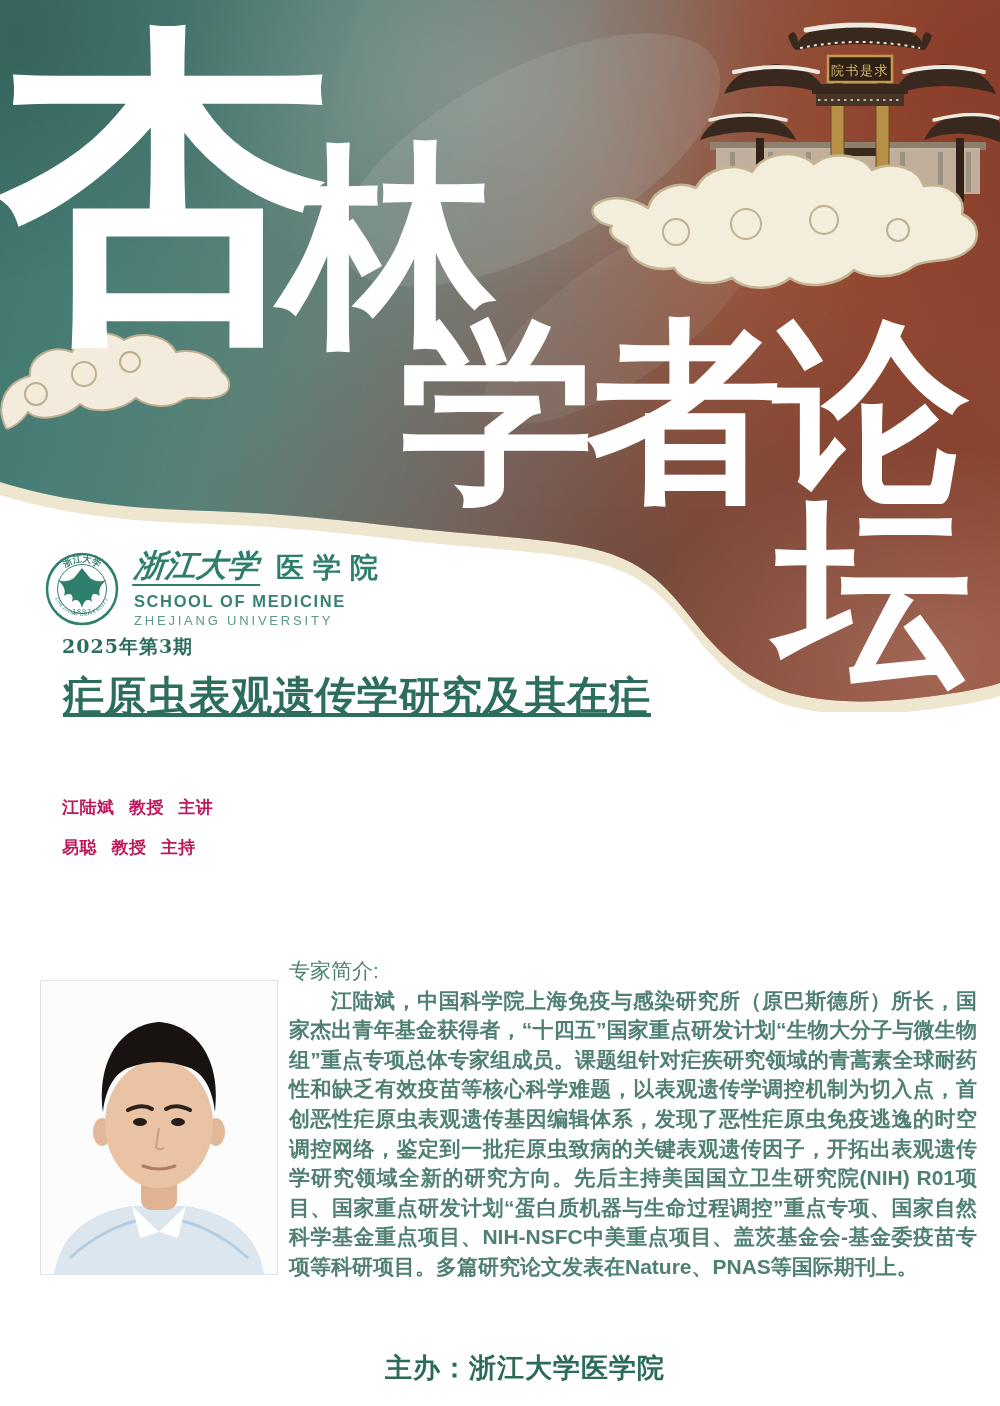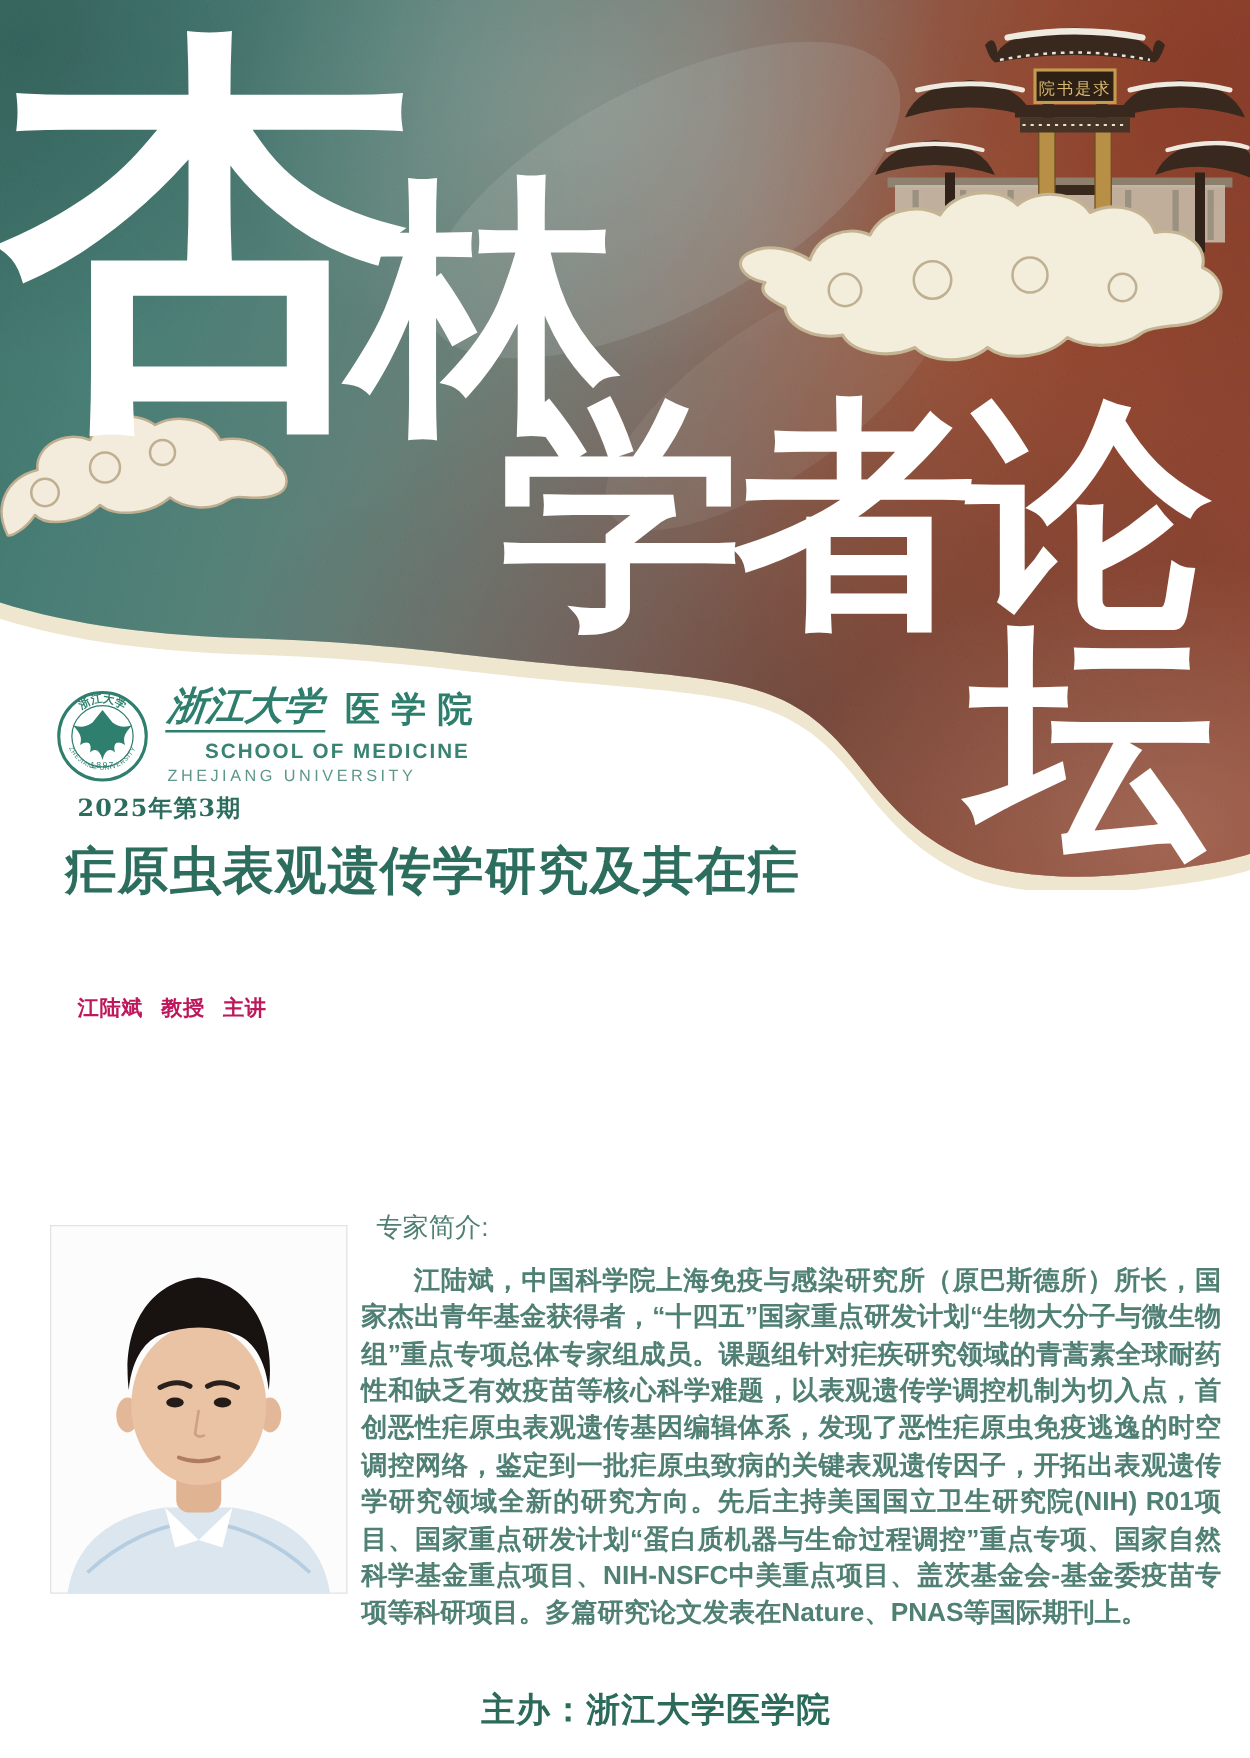--- a/index.html
+++ b/index.html
@@ -10,36 +10,36 @@
   .header-art{position:absolute;top:0;left:0;width:1000px;height:712px;}
 
   
   .logo{position:absolute;top:550px;left:44px;display:flex;align-items:flex-start;gap:14px;}
   .logo-text{display:flex;flex-direction:column;line-height:1;}
   .logo-row1{display:flex;align-items:flex-end;color:#2e7e6d;}
   .logo-calligraphy{font-family:"DejaVu Serif","Liberation Serif",serif;font-style:italic;font-weight:bold;
                     font-size:31px;transform:skewX(-6deg);border-bottom:2px solid #2f7f6e;padding:0 4px 3px 0;}
   .logo-unit{font-family:Liberation Sans, sans-serif;font-weight:bold;font-size:28px;
              letter-spacing:9px;margin-left:14px;padding-bottom:4px;}
-  .logo-en1{margin-top:7px;font-size:16.5px;font-weight:bold;letter-spacing:1.6px;color:#3a8273;margin-left:30px;}
+  .logo-en1{margin-top:7px;font-size:16.5px;font-weight:bold;letter-spacing:1.6px;color:#3a8273;}
   .logo-en2{margin-top:4px;font-size:13px;letter-spacing:2.8px;color:#5d978a;}
 
   
   .issue{position:absolute;left:62px;top:634px;font-size:19px;font-weight:bold;color:#2d6d5e;
          font-family:"DejaVu Serif","Liberation Serif",serif;letter-spacing:1px;}
-  .title{position:absolute;left:52px;top:671px;width:680px;font-size:41px;font-weight:bold;color:#2d6d5e;
-         font-family:"DejaVu Serif","Liberation Serif",serif;line-height:50px;letter-spacing:1px;}
+  .title{position:absolute;left:63px;top:671px;width:680px;font-size:41px;font-weight:bold;color:#2d6d5e;
+         font-family:"DejaVu Serif","Liberation Serif",serif;line-height:50px;letter-spacing:1px;text-decoration:underline;}
   .info{position:absolute;left:62px;top:787px;font-size:17px;font-weight:bold;color:#be185d;
         font-family:"DejaVu Serif","Liberation Serif",serif;line-height:40px;word-spacing:8px;letter-spacing:0.5px;}
 
   
   .photo{position:absolute;left:40px;top:980px;width:238px;height:295px;}
   .bio{position:absolute;left:289px;top:956px;width:688px;color:#4f8073;font-size:21px;line-height:29.6px;
        text-align:justify;}
-  .bio-heading{margin:12px;}
+  .bio-heading{margin:0;}
   .bio-par{margin:0;text-indent:2em;font-weight:bold;}
 
   
   .footer{position:absolute;left:25px;top:1350px;width:1000px;text-align:center;font-size:27px;font-weight:bold;
           color:#2c6b5a;font-family:"DejaVu Serif","Liberation Serif",serif;letter-spacing:1px;}
 </style>
 </head>
 <body>
 
 <div class="poster">
@@ -206,20 +206,21 @@
   </div>
 
   <div class="issue">2025年第3期</div>
 
   <div class="title">
     <div>疟原虫表观遗传学研究及其在疟</div>
   </div>
 
   <div class="info">
     <div>江陆斌 教授 主讲</div>
+    <div>易聪 教授 主持</div>
   </div>
 
   <svg class="photo" viewBox="0 0 238 295">
     <rect x="0" y="0" width="238" height="295" fill="#fcfcfc" stroke="#e2e2e2" stroke-width="2"></rect>
     <path d="M14,295 C20,252 52,232 92,226 L146,226 C186,232 218,252 224,295 Z" fill="#dbe6ef"></path>
     <path d="M30,278 C60,250 90,242 100,240 M208,278 C178,250 148,242 138,240" stroke="#b5cde0" stroke-width="3" fill="none"></path>
     <path d="M92,226 L119,252 L100,258 Z" fill="#ffffff"></path>
     <path d="M146,226 L119,252 L138,258 Z" fill="#ffffff"></path>
     <rect x="101" y="192" width="36" height="38" rx="10" fill="#e0b393"></rect>
     <ellipse cx="62" cy="152" rx="9" ry="14" fill="#e3b898"></ellipse>

